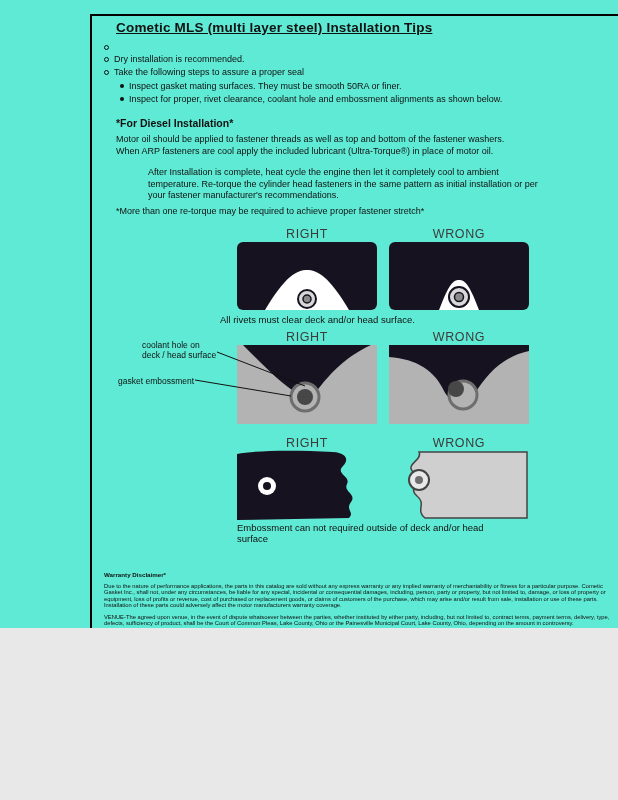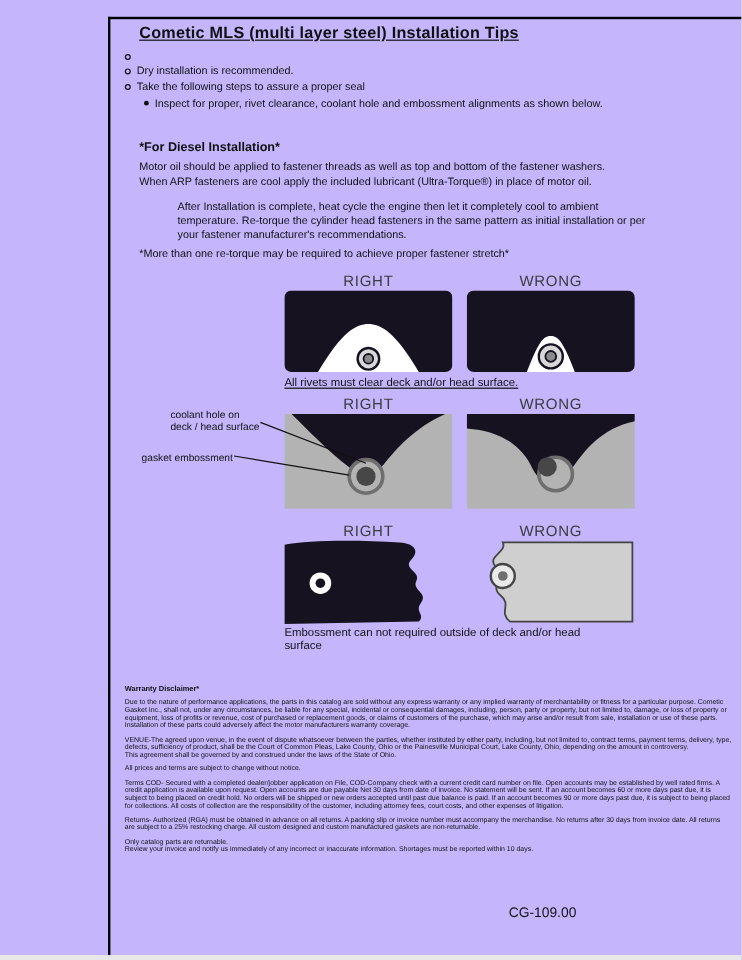--- a/index.html
+++ b/index.html
@@ -1,17 +1,17 @@
 <!DOCTYPE html>
 <html><head>
 <meta charset="utf-8">
 <style>
   html,body { margin:0; padding:0; background:#e8e8e8; }
   .page {
-    position:relative; width:618px; height:796px; background:#c4b5fd;
+    position:relative; width:618px; height:628px; background:#5eead4;
     font-family:"Liberation Sans", sans-serif; color:#111; overflow:hidden;
     margin:0 auto;
   }
   .border-left { position:absolute; left:90px; top:14px; width:2px; height:786px; background:#000; }
   .border-top  { position:absolute; left:90px; top:14px; width:528px; height:2px; background:#000; }
 
   .title {
     position:absolute; left:116px; top:20px; font-size:13.5px; font-weight:bold;
     text-decoration:underline; letter-spacing:0.2px;
   }
@@ -57,20 +57,24 @@
     <div class="bullet-row">
       <span class="dot-open"></span>
       <span>Dry installation is recommended.</span>
     </div>
     <div class="bullet-row">
       <span class="dot-open"></span>
       <span>Take the following steps to assure a proper seal</span>
     </div>
     <div class="bullet-row sub">
       <span class="dot-fill"></span>
+      <span>Inspect gasket mating surfaces.  They must be smooth 50RA or finer.</span>
+    </div>
+    <div class="bullet-row sub">
+      <span class="dot-fill"></span>
       <span>Inspect for proper, rivet clearance, coolant hole and embossment alignments as shown below.</span>
     </div>
   </div>
 
   <div class="diesel-h">*For Diesel Installation*</div>
   <div class="body-para p1">Motor oil should be applied to fastener threads as well as top and bottom of the fastener washers. When ARP fasteners are cool apply the included lubricant (Ultra-Torque®) in place of motor oil.</div>
   <div class="body-para p2">After Installation is complete, heat cycle the engine then let it completely cool to ambient temperature. Re-torque the cylinder head fasteners in the same pattern as initial installation or per your fastener manufacturer's recommendations.</div>
   <div class="body-para p3">*More than one re-torque may be required to achieve proper fastener stretch*</div>
 
   <div class="rw-label" style="left:237px; top:227px;">RIGHT</div>
@@ -81,21 +85,21 @@
     <path d="M28,68 C48,34 60,28 70,28 C80,28 92,34 112,68 Z" fill="#ffffff"></path>
     <circle cx="70" cy="57" r="9" fill="#d8d8d8" stroke="#171220" stroke-width="2"></circle>
     <circle cx="70" cy="57" r="4" fill="#8a8a8a" stroke="#171220" stroke-width="1.5"></circle>
   </svg>
   <svg class="diag" style="left:389px; top:242px;" width="140" height="68" viewBox="0 0 140 68">
     <rect x="0" y="0" width="140" height="68" rx="6" fill="#171220"></rect>
     <path d="M50,68 C60,42 64,38 70,38 C76,38 80,42 90,68 Z" fill="#ffffff"></path>
     <circle cx="70" cy="55" r="10" fill="#d8d8d8" stroke="#171220" stroke-width="2"></circle>
     <circle cx="70" cy="55" r="4.5" fill="#8a8a8a" stroke="#171220" stroke-width="1.5"></circle>
   </svg>
-  <div class="caption" style="left:237px; top:314px;text-decoration:underline;">All rivets must clear deck and/or head surface.</div>
+  <div class="caption" style="left:220px; top:314px;">All rivets must clear deck and/or head surface.</div>
 
   <div class="rw-label" style="left:237px; top:330px;">RIGHT</div>
   <div class="rw-label" style="left:389px; top:330px;">WRONG</div>
 
   <div class="diag-label" style="left:142px; top:341px; width:82px;">coolant hole on
 deck / head surface</div>
   <div class="diag-label" style="left:118px; top:377px;">gasket embossment</div>
 
   <svg class="diag" style="left:237px; top:345px;" width="140" height="79" viewBox="0 0 140 79">
     <rect width="140" height="79" fill="#b3b3b3"></rect>

